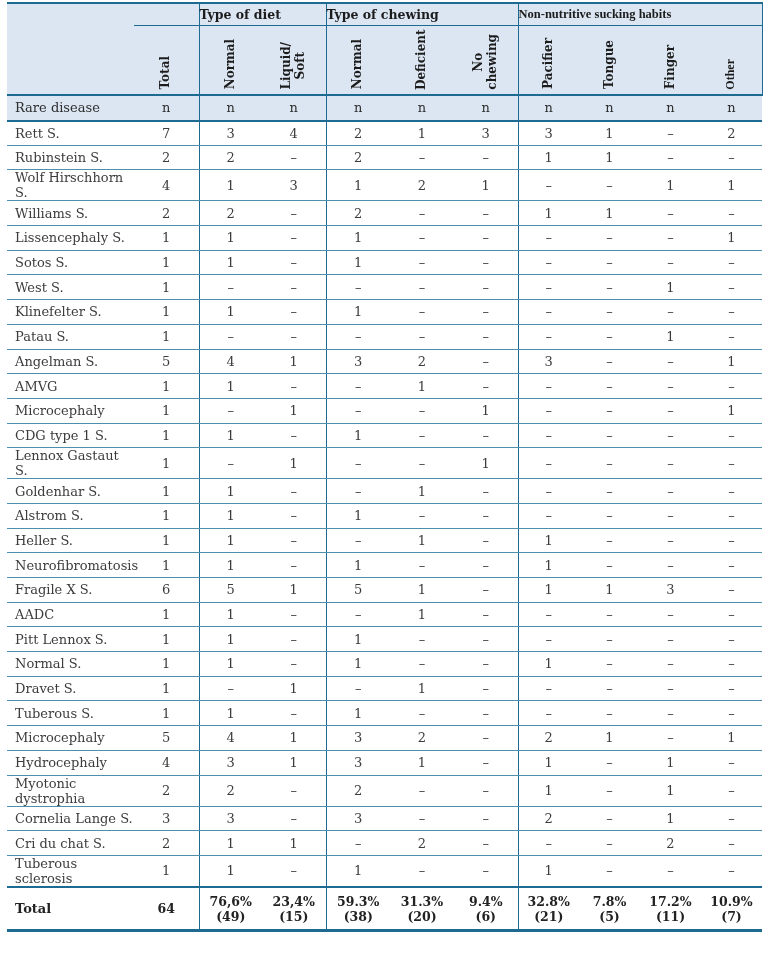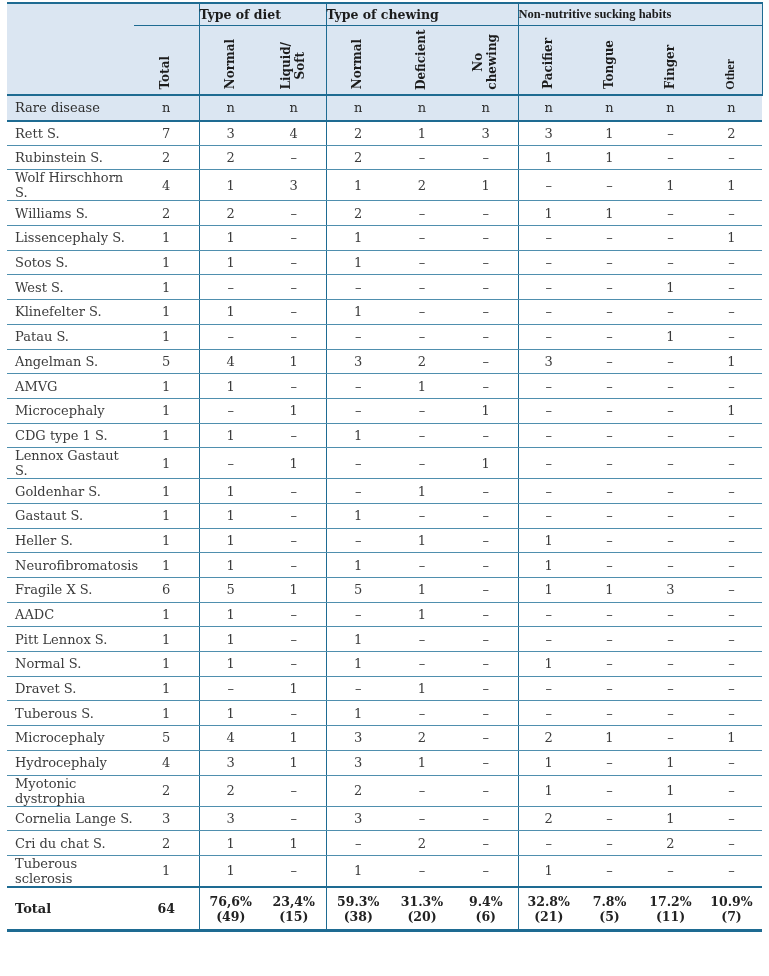--- a/index.html
+++ b/index.html
@@ -289,21 +289,21 @@
           <td class="num">–</td>
           <td class="num gl">–</td>
           <td class="num">1</td>
           <td class="num">–</td>
           <td class="num gl">–</td>
           <td class="num">–</td>
           <td class="num">–</td>
           <td class="num">–</td>
         </tr>
         <tr class="drow">
-          <td class="name">Gastaut S.</td>
+          <td class="name">Alstrom S.</td>
           <td class="num">1</td>
           <td class="num gl">1</td>
           <td class="num">–</td>
           <td class="num gl">1</td>
           <td class="num">–</td>
           <td class="num">–</td>
           <td class="num gl">–</td>
           <td class="num">–</td>
           <td class="num">–</td>
           <td class="num">–</td>

